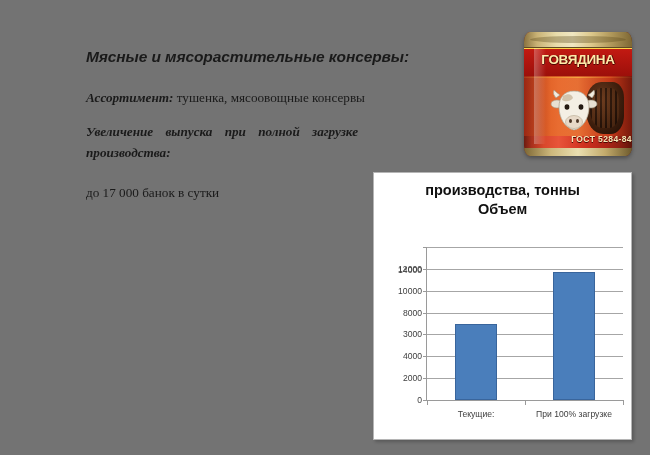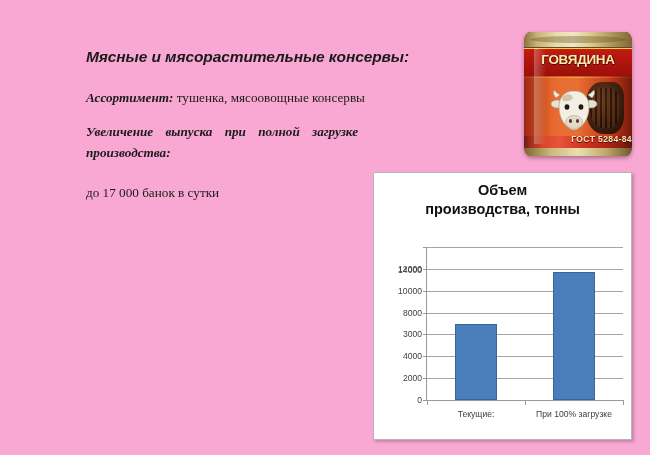--- a/index.html
+++ b/index.html
@@ -4,21 +4,21 @@
 <style>
   html, body {
     margin: 0;
     padding: 0;
     background: #ffffff;
   }
   #slide {
     position: relative;
     width: 650px;
     height: 455px;
-    background: #f9a8d4;
+    background: #737373;
     overflow: hidden;
     font-family: "Liberation Serif", serif;
   }
 
   
   .text-col {
     position: absolute;
     left: 86px;
     top: 48px;
     width: 300px;
@@ -324,22 +324,22 @@
       <div class="can-lid"></div>
       <div class="can-title">ГОВЯДИНА</div>
       <div class="can-gost">ГОСТ 5284-84</div>
       <div class="can-shine"></div>
       <div class="can-bottom"></div>
     </div>
   </div>
 
   <div class="chart-panel">
     <div class="chart-title">
+      <div>производства, тонны</div>
       <div>Объем</div>
-      <div>производства, тонны</div>
     </div>
 
     <div class="plot-wrap">
       <div class="plot" id="plot">
           <div class="ytickmark" style="top: 100%;"></div>
           <div class="ytick" style="top: 100%;">0</div>
           <div class="gridline" style="top: 85.7143%; border-top-color: rgb(166, 166, 166);"></div>
           <div class="ytickmark" style="top: 85.7143%;"></div>
           <div class="ytick" style="top: 85.7143%; text-align: center;">2000</div>
           <div class="gridline" style="top: 71.4286%; border-top-color: rgb(166, 166, 166);"></div>

